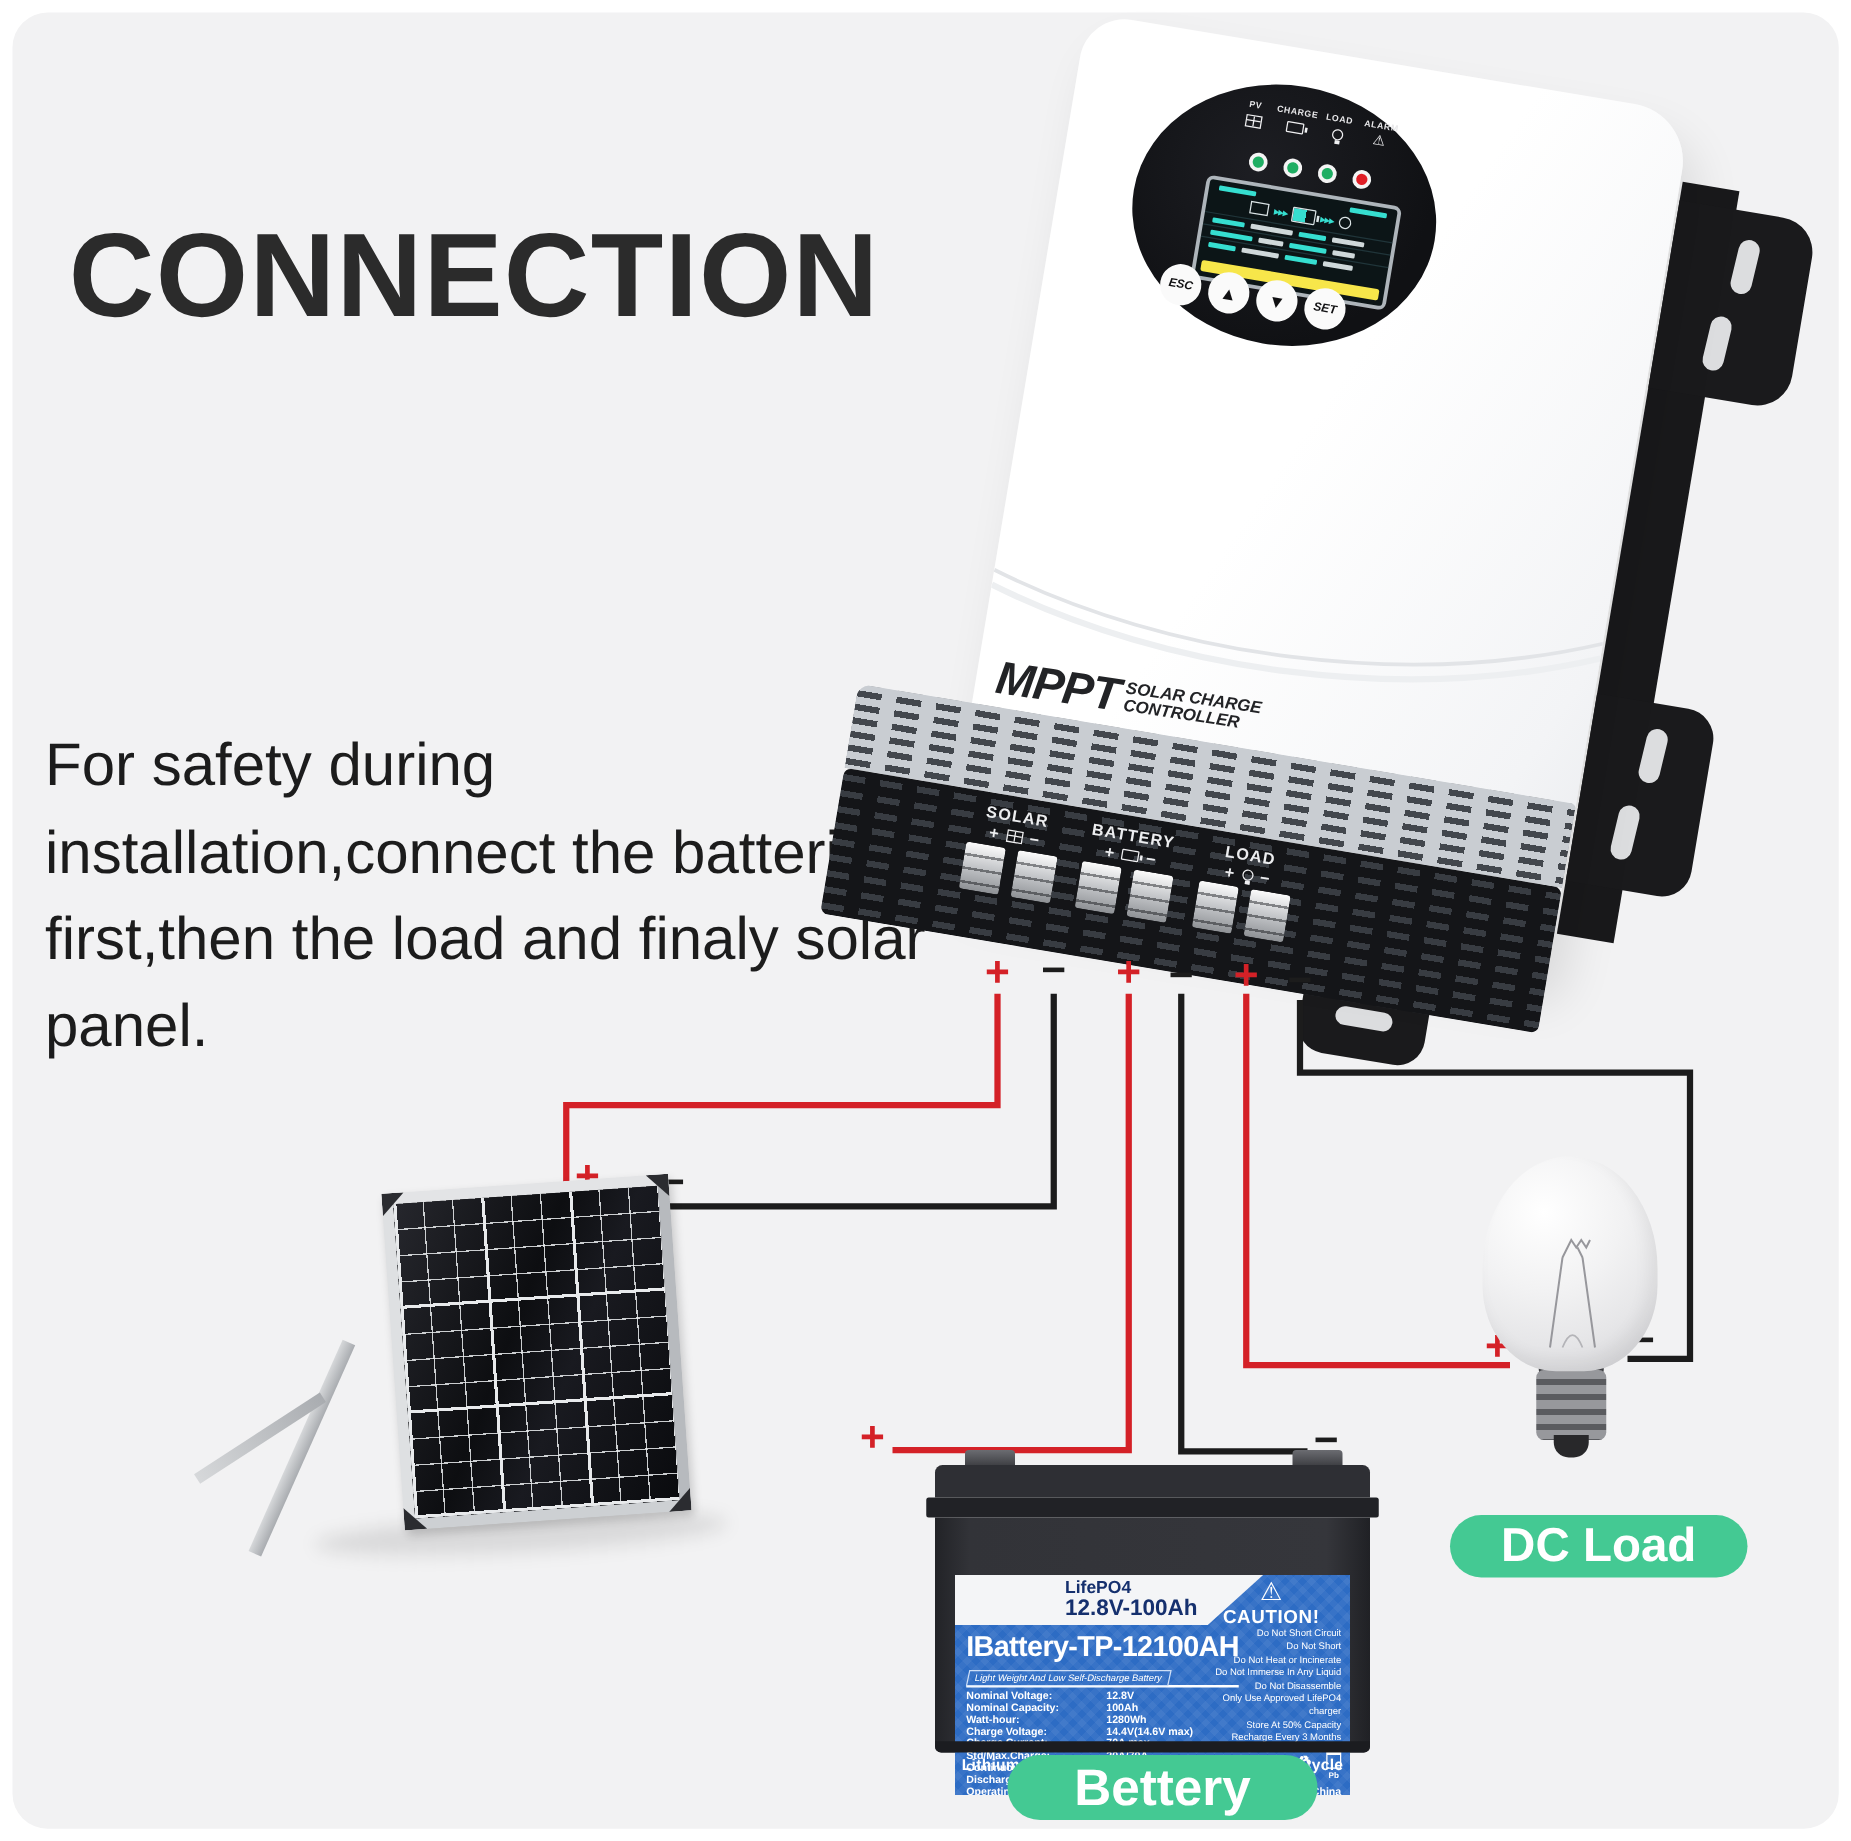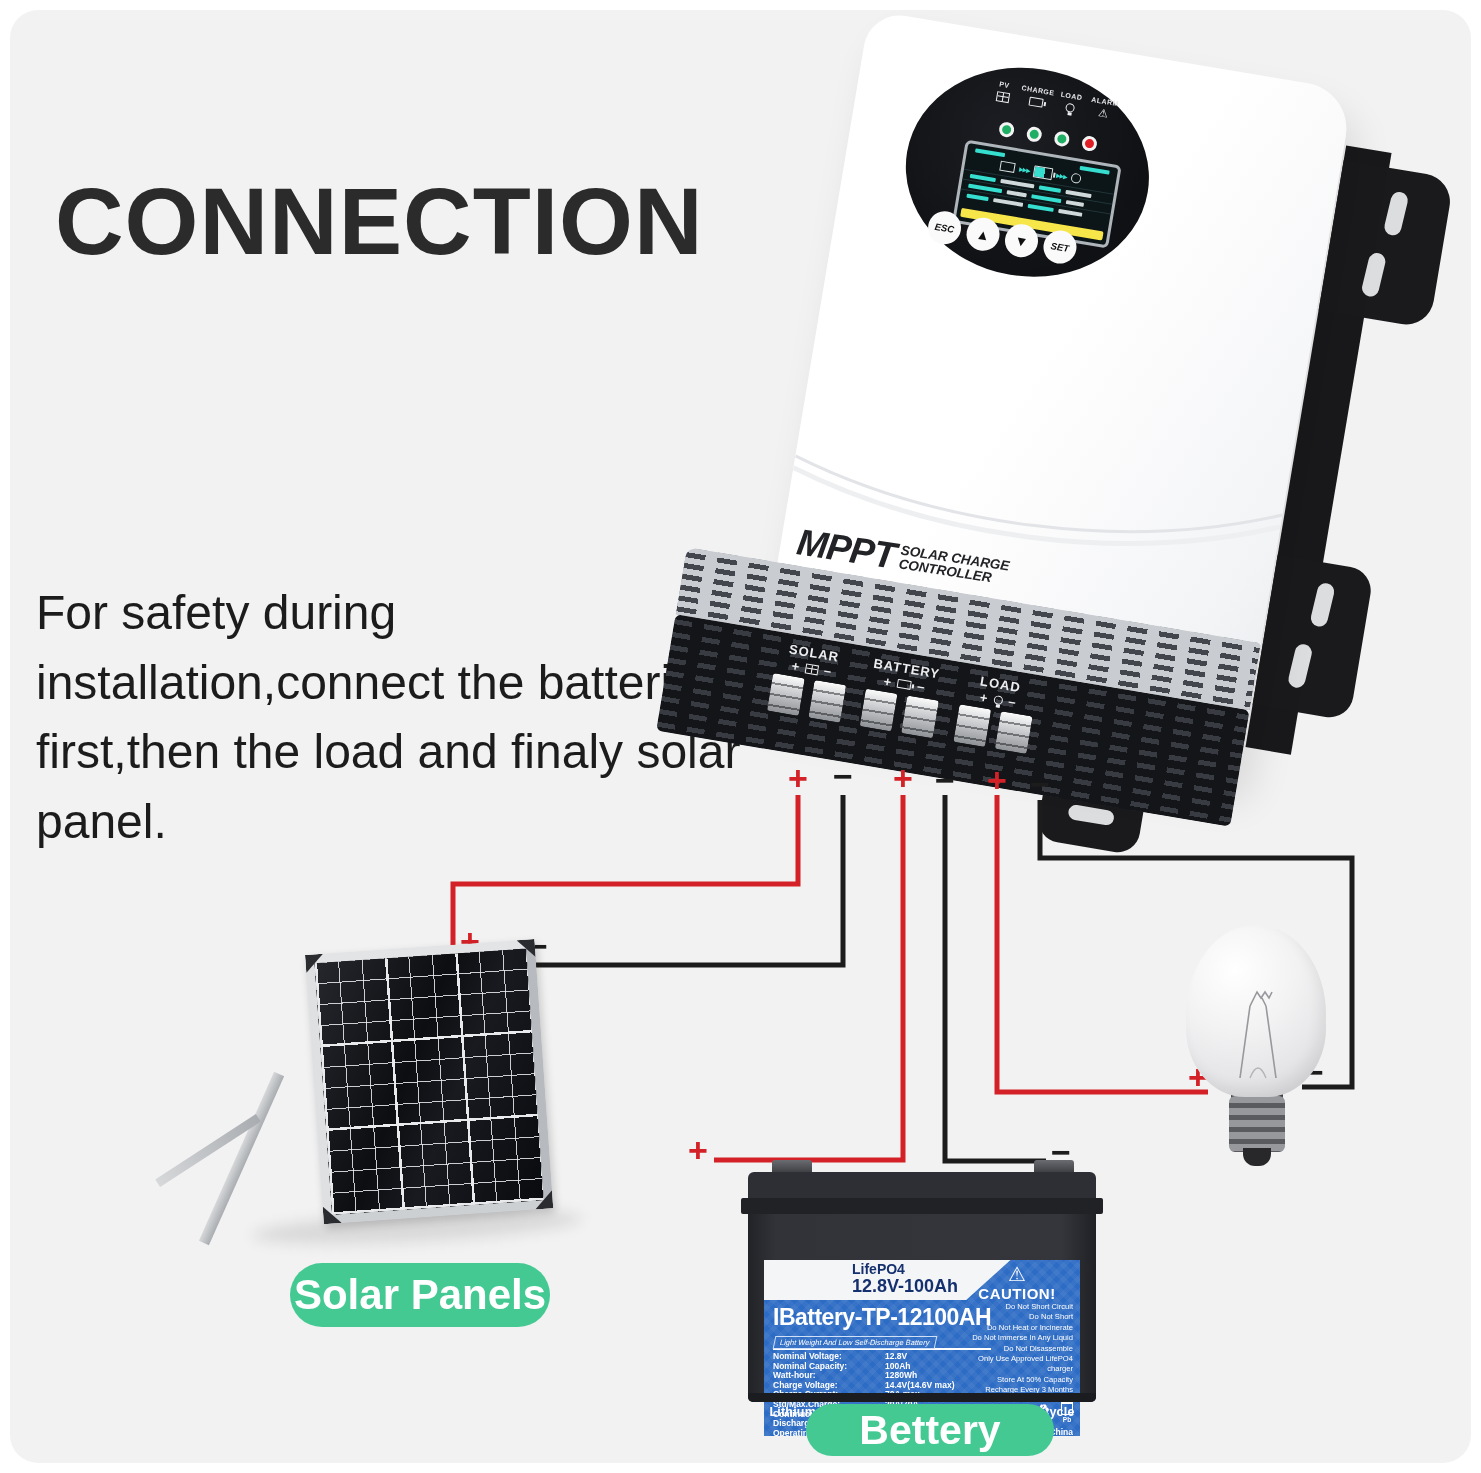--- a/index.html
+++ b/index.html
@@ -364,21 +364,20 @@
 
   <div class="sp-shadow"></div>
   <div class="leg legA"></div>
   <div class="leg legB"></div>
   <div class="solar">
     <span class="cap cap-tl"></span>
     <span class="cap cap-tr"></span>
     <span class="cap cap-br"></span>
     <span class="cap cap-bl"></span>
   </div>
-  <div class="pill pill-solar">Solar Panels</div>
 
   <div class="battery">
     <span class="post" style="left:24px;"></span>
     <span class="post" style="left:286px;"></span>
     <div class="batt-top1"></div>
     <div class="batt-top2"></div>
     <div class="batt-main">
       <div class="blabel">
         <div class="bl-stripe"></div>
         <div class="bl-stripe-text">
@@ -454,13 +453,14 @@
   <div class="pill pill-batt">Bettery</div>
 
   <div class="bulb bulb-collar"></div>
   <div class="bulb bulb-base"></div>
   <div class="bulb bulb-tip"></div>
   <div class="bulb bulb-glass"></div>
   <svg class="fg" style="left:1210px; top:962px;" width="96" height="118" viewBox="0 0 96 118">
     <path d="M30,116 L40,44 M66,116 L56,44 M40,44 L44,36 M56,44 L52,36 M44,36 l3,-6 4,6 4,-6 4,6 3,-6" fill="none" stroke="#97979c" stroke-width="1.6"></path>
     <path d="M40,116 q8,-20 16,0" fill="none" stroke="#b4b4b8" stroke-width="1.4"></path>
   </svg>
+  <div class="pill pill-load">DC Load</div>
 </div>
 
 </body></html>

